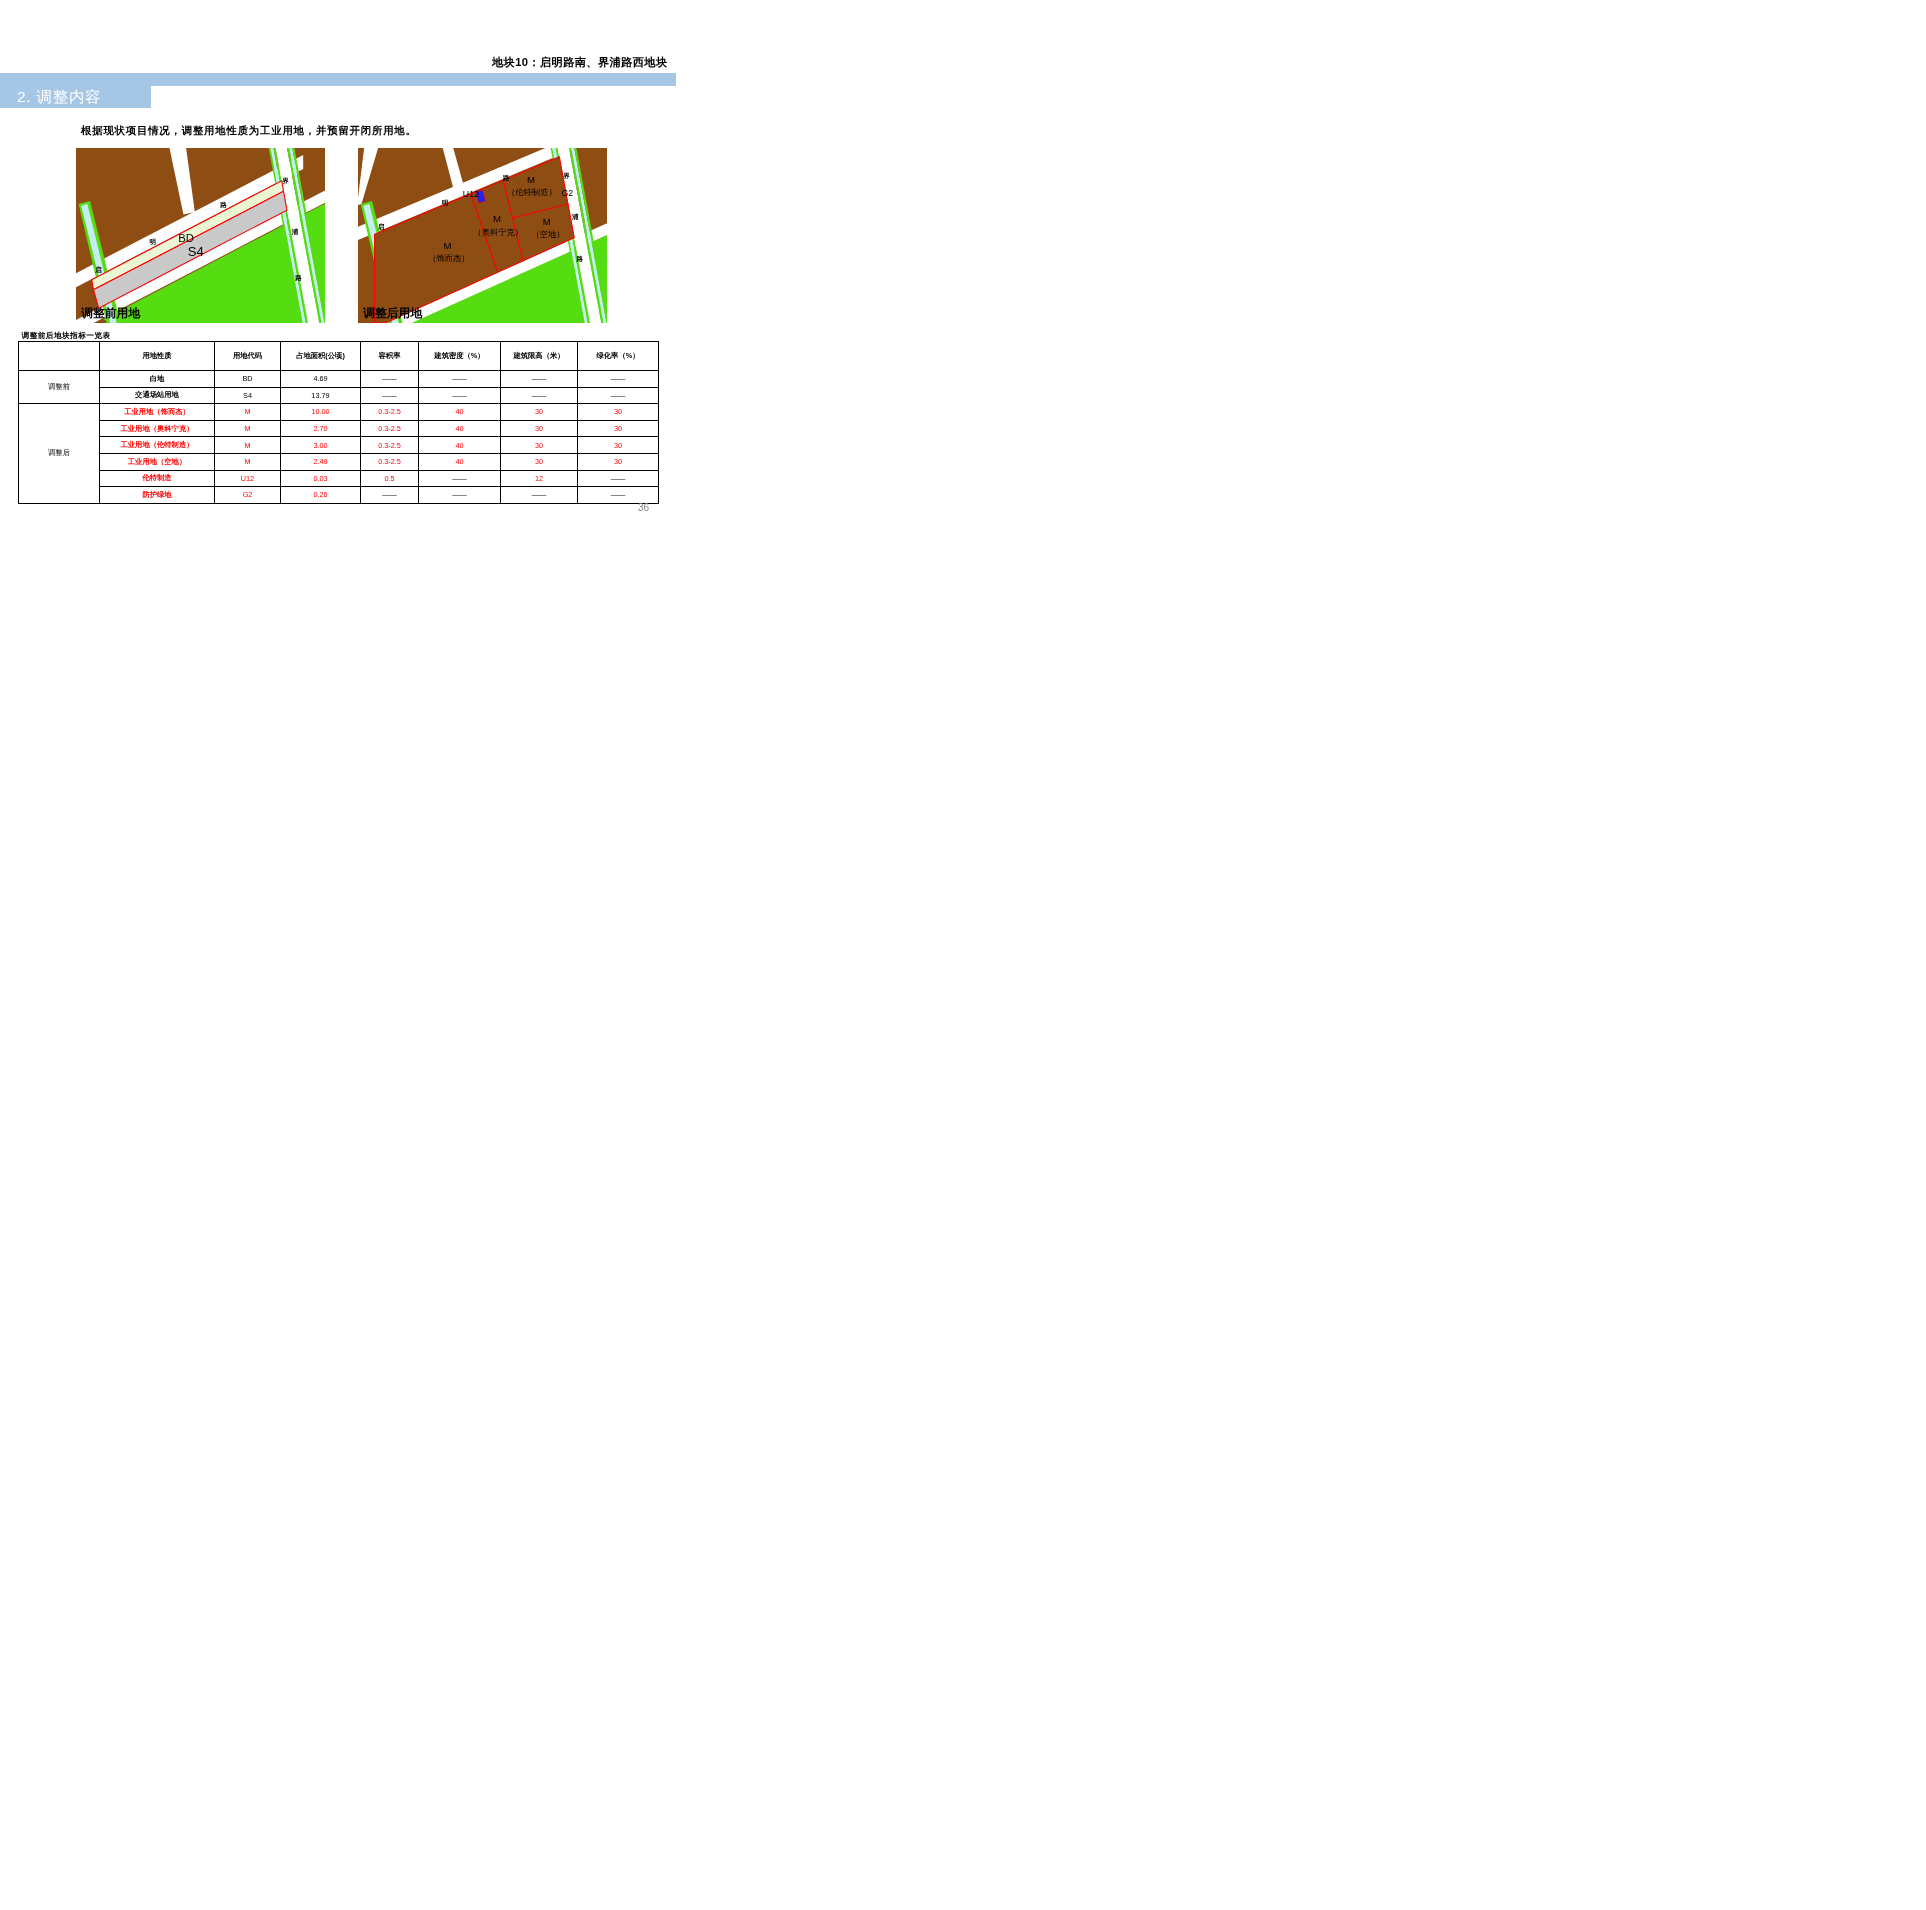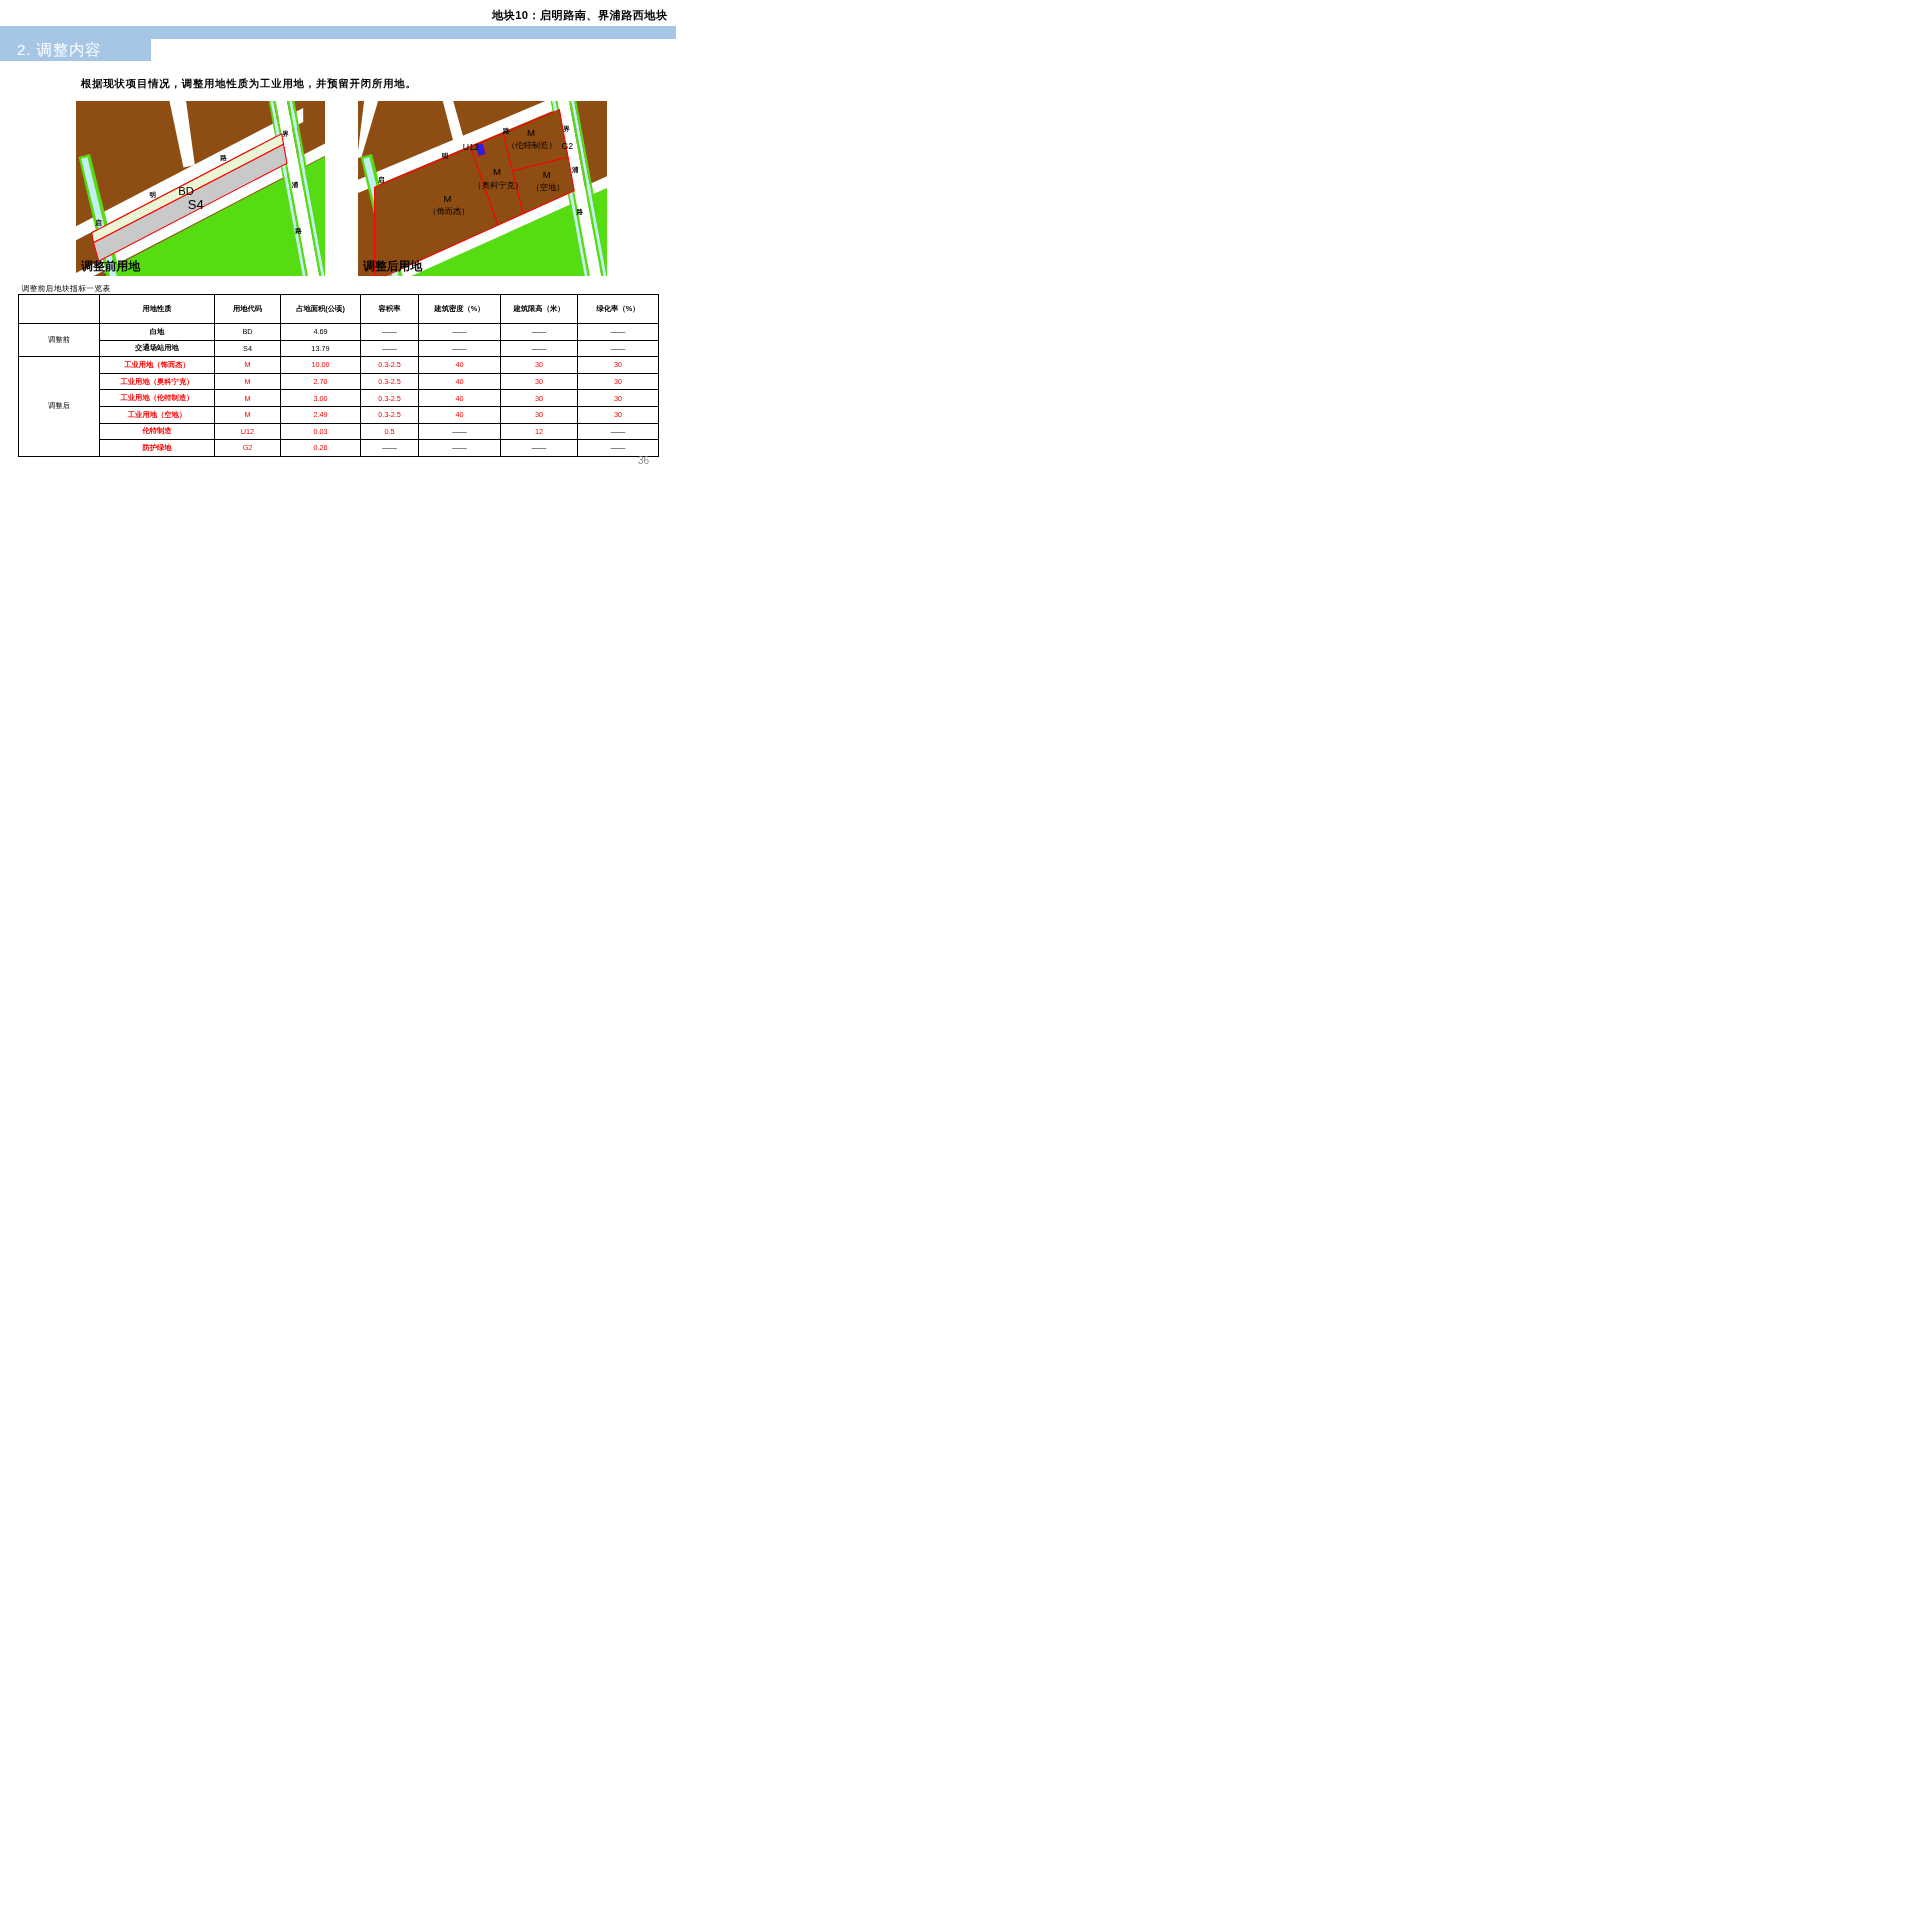--- a/index.html
+++ b/index.html
@@ -1,36 +1,36 @@
 <!DOCTYPE html>
 <html style="font-size:6.2px"><head>
 <meta charset="utf-8">
 <style>
   * { margin:0; padding:0; box-sizing:border-box; }
   html,body { background:#fff; }
   body { font-family:"Liberation Sans", sans-serif; }
-  .slide { position:relative; width:676px; height:478px; background:#fff; overflow:hidden; }
+  .slide { position:relative; width:676px; height:478px; background:#fff; overflow:hidden;margin-top:47px; }
 
   .top-band { position:absolute; left:0; top:26px; width:100%; height:13px; background:#a6c6e6; }
   .section-block { position:absolute; left:0; top:39px; width:151px; height:22px; background:#a6c6e6; }
   .section-block .txt { display:block; padding-left:17px; line-height:22px; font-size:15.4px; font-weight:400; color:#ffffff; letter-spacing:0.8px; }
 
   .slide-title { position:absolute; top:7.7px; right:8.5px; font-size:11.2px; font-weight:700; color:#000; letter-spacing:0.4px; }
 
   .body-text { position:absolute; left:81px; top:77px; width:462px; font-size:10.4px; font-weight:700; color:#000; letter-spacing:0.8px; }
 
   .map-box { position:absolute; top:101px; width:249px; height:175px; }
   .map-before { left:76px; }
   .map-after  { left:358px; }
   .map-box svg { display:block; width:249px; height:175px; }
   .map-cap { font-size:27px; font-weight:700; fill:#000; }
   .road-ch { font-size:15px; font-weight:700; fill:#000; }
   .parcel-lab { fill:#000; font-weight:400; }
 
-  .table-caption { position:absolute; left:21.6px; top:284px; font-size:7.7px; font-weight:400; color:#000; letter-spacing:0.4px; }
+  .table-caption { position:absolute; left:21.6px; top:284px; font-size:7.7px; font-weight:700; color:#000; letter-spacing:0.4px; }
 
   table.metrics { position:absolute; left:18px; top:294px; width:640px; border-collapse:collapse; table-layout:fixed; border:1.2px solid #000; }
   table.metrics th, table.metrics td { border:0.8px solid #000; text-align:center; vertical-align:middle; font-size:7.3px; color:#000; overflow:hidden; white-space:nowrap; }
   table.metrics thead tr { height:29px; }
   table.metrics tbody tr { height:16.6px; }
   table.metrics th { font-weight:700; }
   td.zh { font-weight:700; }
   td.grp { font-weight:400; font-size:7.7px; }
   tr.red-row td { color:#fe0000; }
   tr.red-row td.dash { color:#000; }

